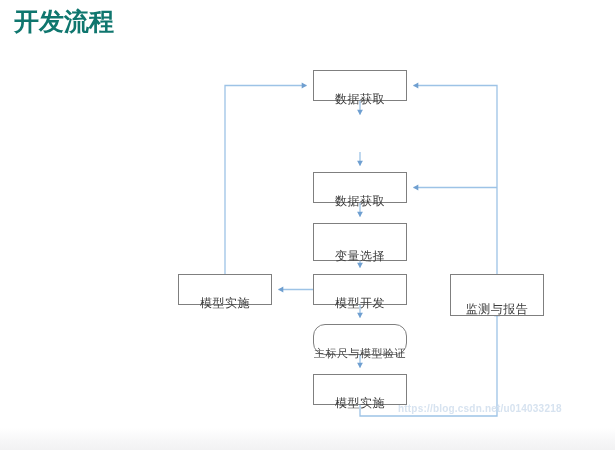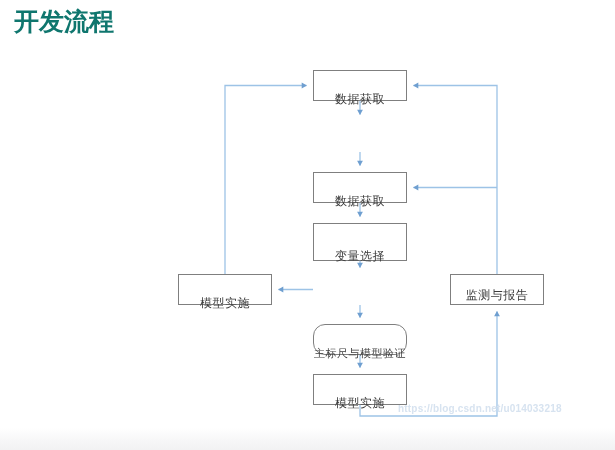--- a/index.html
+++ b/index.html
@@ -137,22 +137,25 @@
   </div>
 
   <div class="node" style="left:313px; top:223px; width:94px; height:38px;">
     <span class="node-label">变量选择</span>
   </div>
 
   <div class="node" style="left:178px; top:274px; width:94px; height:31px;">
     <span class="node-label">模型实施</span>
   </div>
 
+  <div class="node" style="left:313px; top:274px; width:94px; height:31px;">
+    <span class="node-label">模型开发</span>
+  </div>
 
-  <div class="node" style="left:450px; top:274px; width:94px; height:31px;align-items:flex-end;">
+  <div class="node" style="left:450px; top:274px; width:94px; height:42px;">
     <span class="node-label">监测与报告</span>
   </div>
 
   <div class="node" style="left:313px; top:324px; width:94px; height:31px; font-size:11px;border-radius:12px;">
     <span class="node-label">主标尺与模型验证</span>
   </div>
 
   <div class="node" style="left:313px; top:374px; width:94px; height:31px;text-align:center;">
     <span class="node-label">模型实施</span>
   </div>

